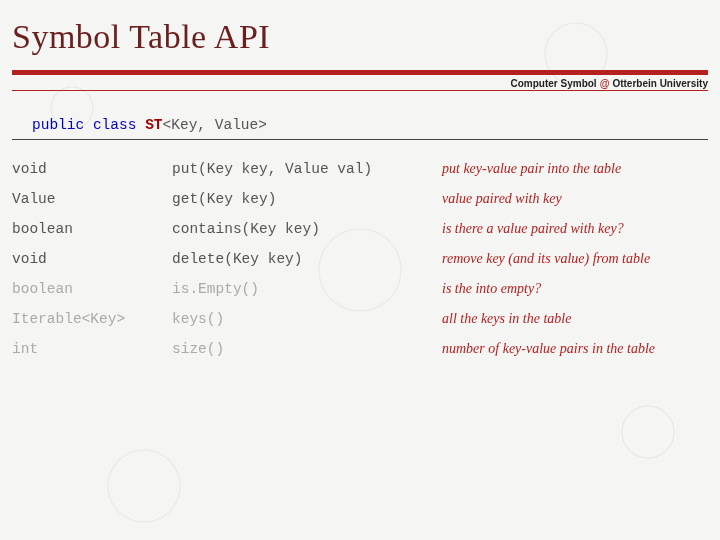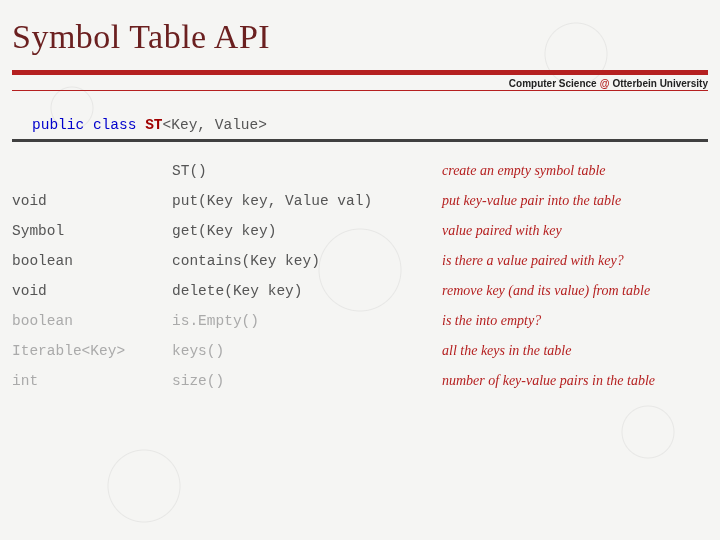--- a/index.html
+++ b/index.html
@@ -51,21 +51,21 @@
       color: #222;
       padding: 1px 0;
     }
     .subheader .at { color: #b52020; padding: 0 3px; }
     .api-table {
       margin-top: 20px;
       font-family: Consolas, 'Courier New', monospace;
       font-size: 14.5px;
     }
     .api-header {
-      border-bottom: 3px solid #404040;
+      border-bottom: 1px solid #404040;
       padding: 6px 0 6px 20px;
     }
     .kw-public { color: #0000cc; }
     .kw-class { color: #0000cc; }
     .cls-name { color: #a00000; font-weight: bold; }
     .generic { color: #555; }
     .api-rows {
       margin-top: 14px;
     }
     .api-row {
@@ -101,47 +101,42 @@
 </head>
 <body>
 
 <div class="bg-texture"></div>
 
 <div class="slide">
   <h1 class="title">Symbol Table API</h1>
 
   <div class="rule-top"></div>
   <div class="subheader">
-    <span>Computer Science</span>
+    <span>Computer Symbol</span>
     <span class="at">@</span>
     <span>Otterbein University</span>
   </div>
   <div class="rule-bottom"></div>
 
   <div class="api-table">
     <div class="api-header">
       <span class="kw-public">public</span>
       <span> </span>
       <span class="kw-class">class</span>
       <span> </span>
       <span class="cls-name">ST</span><span class="generic">&lt;Key, Value&gt;</span>
     </div>
     <div class="api-rows" id="api-rows">
         <div class="api-row">
-          <div class="ret-type"></div>
-          <div class="method-sig">ST()</div>
-          <div class="desc">create an empty symbol table</div>
-        </div>
-        <div class="api-row">
           <div class="ret-type">void</div>
           <div class="method-sig">put(Key key, Value val)</div>
           <div class="desc">put key-value pair into the table</div>
         </div>
         <div class="api-row">
-          <div class="ret-type">Symbol</div>
+          <div class="ret-type">Value</div>
           <div class="method-sig">get(Key key)</div>
           <div class="desc">value paired with key</div>
         </div>
         <div class="api-row">
           <div class="ret-type">boolean</div>
           <div class="method-sig">contains(Key key)</div>
           <div class="desc">is there a value paired with key?</div>
         </div>
         <div class="api-row">
           <div class="ret-type">void</div>

